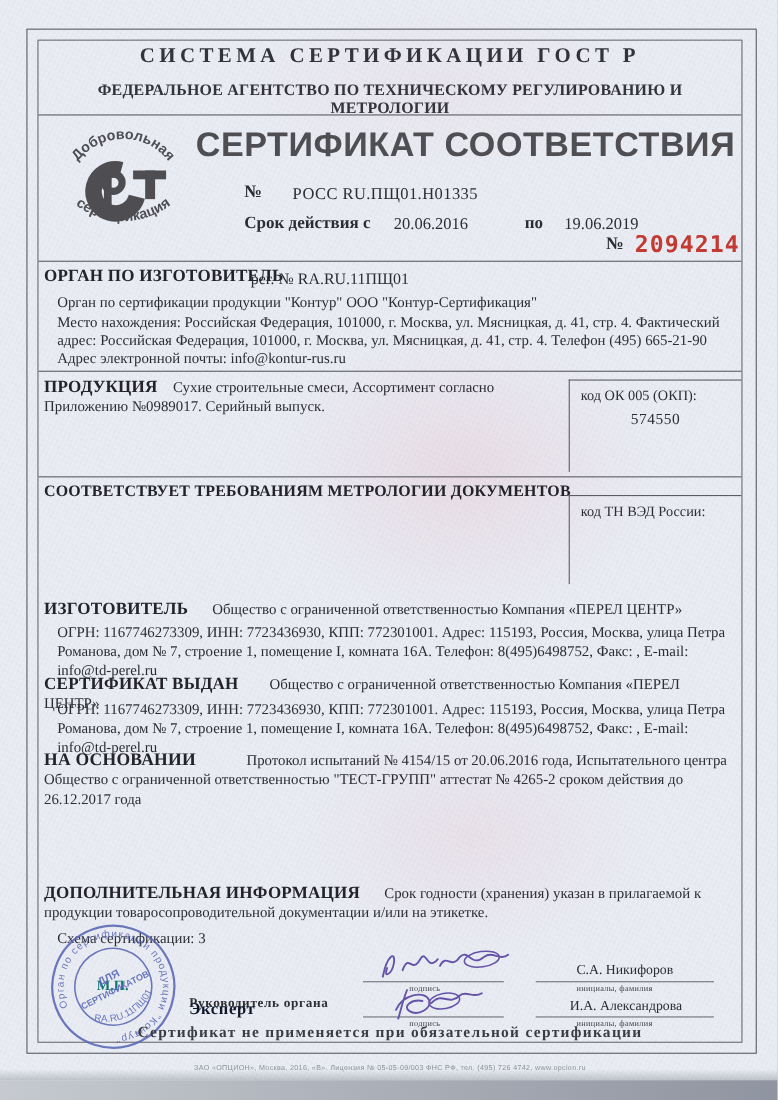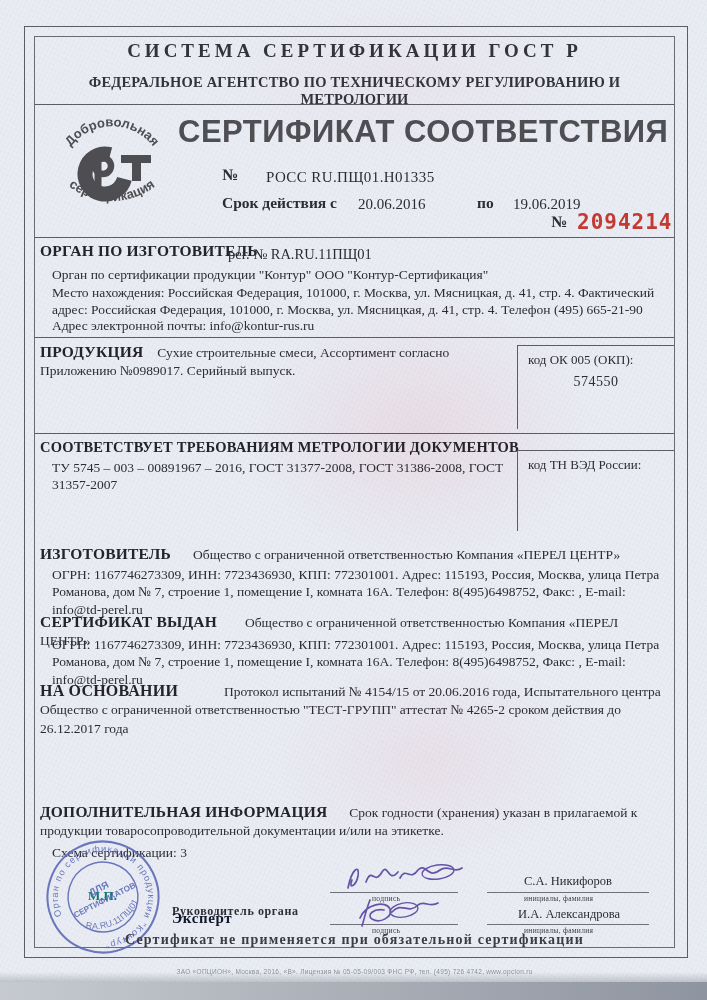--- a/index.html
+++ b/index.html
@@ -164,21 +164,20 @@
 
   <div class="product-block">
     <span class="lbl">ПРОДУКЦИЯ</span><span class="txt">Сухие строительные смеси, Ассортимент согласно Приложению №0989017. Серийный выпуск.</span>
   </div>
   <div class="codebox codebox1">
     <span class="cb-label small-lbl">код ОК 005 (ОКП):</span>
     <span class="cb-value">574550</span>
   </div>
 
   <div class="lbl conf-label">СООТВЕТСТВУЕТ ТРЕБОВАНИЯМ МЕТРОЛОГИИ ДОКУМЕНТОВ</div>
-  <div class="txt conf-text">ТУ 5745 – 003 – 00891967 – 2016, ГОСТ 31377-2008, ГОСТ 31386-2008, ГОСТ 31357-2007</div>
   <div class="codebox codebox2">
     <span class="cb-label small-lbl">код ТН ВЭД России:</span>
   </div>
 
   <div class="man-row">
     <span class="lbl">ИЗГОТОВИТЕЛЬ</span><span class="name txt">Общество с ограниченной ответственностью Компания «ПЕРЕЛ ЦЕНТР»</span>
   </div>
   <div class="man-details txt">ОГРН: 1167746273309, ИНН: 7723436930, КПП: 772301001. Адрес: 115193, Россия, Москва, улица Петра Романова, дом № 7, строение 1, помещение I, комната 16А. Телефон: 8(495)6498752, Факс: , E-mail: info@td-perel.ru</div>
 
   <div class="iss-row">

